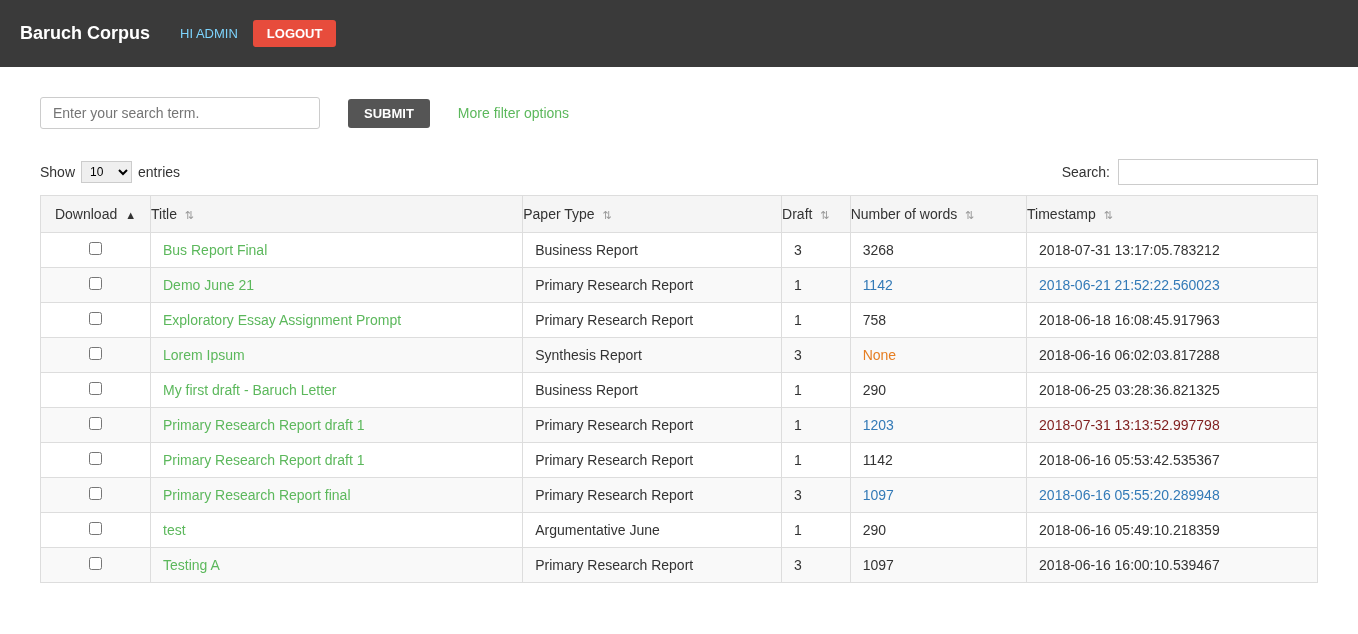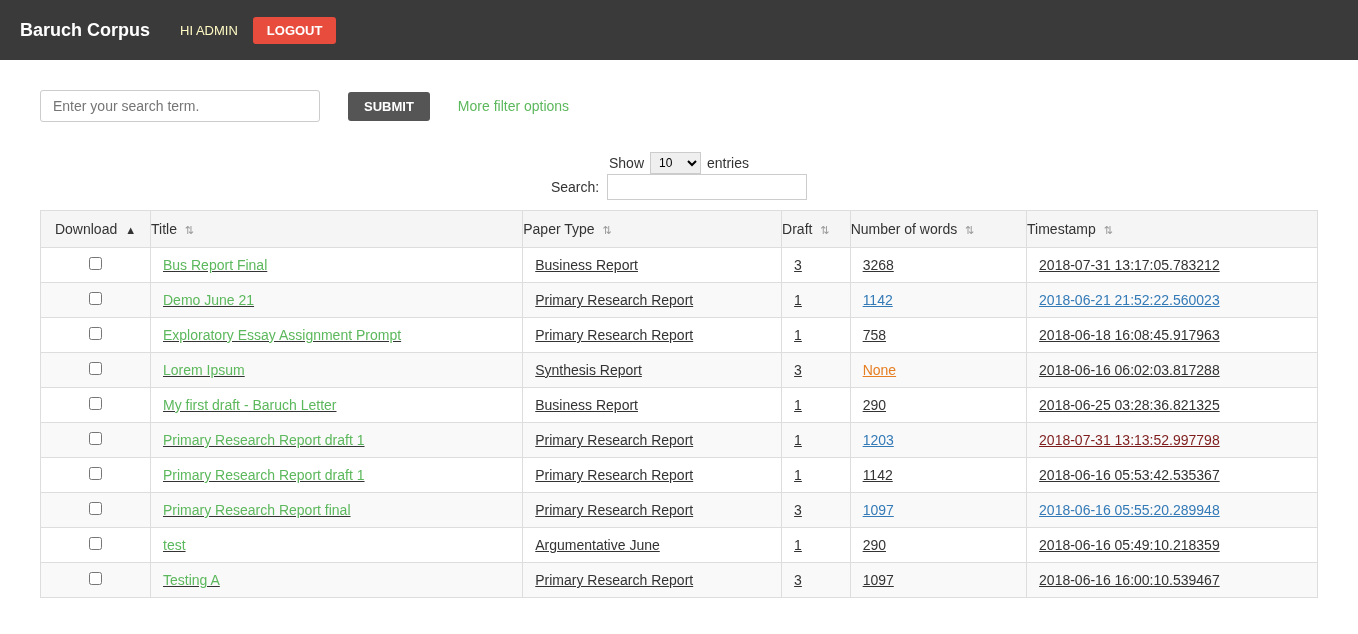--- a/index.html
+++ b/index.html
@@ -4,21 +4,21 @@
   <style>
     * { box-sizing: border-box; margin: 0; padding: 0; }
     body { font-family: Arial, sans-serif; font-size: 14px; background: #fff; color: #333; }
 
     
     .navbar {
       background: #3a3a3a;
       display: flex;
       align-items: center;
       padding: 0 20px;
-      height: 60px;
+      height: 67px;
     }
     .navbar-brand {
       color: #fff;
       font-size: 18px;
       font-weight: bold;
       margin-right: 30px;
     }
     .navbar-links {
       display: flex;
       gap: 20px;
@@ -29,21 +29,21 @@
       text-decoration: none;
       font-size: 13px;
       cursor: pointer;
     }
     .navbar-right {
       display: flex;
       align-items: center;
       gap: 15px;
     }
     .hi-admin {
-      color: #fef9c3;
+      color: #7dd3fc;
       font-size: 13px;
     }
     .logout-btn {
       background: #e74c3c;
       color: #fff;
       border: none;
       padding: 6px 14px;
       cursor: pointer;
       font-size: 13px;
       font-weight: bold;
@@ -84,23 +84,22 @@
       color: #5cb85c;
       cursor: pointer;
       font-size: 14px;
       text-decoration: none;
     }
 
     
     .table-controls {
       display: flex;
       align-items: center;
-      justify-content: center;
+      justify-content: space-between;
       margin-bottom: 10px;
-      flex-direction: column;
     }
     .show-entries {
       display: flex;
       align-items: center;
       gap: 6px;
       font-size: 14px;
     }
     .show-entries select {
       border: 1px solid #ccc;
       padding: 2px 4px;
@@ -140,21 +139,20 @@
       margin-left: 4px;
       font-size: 11px;
     }
     .data-table th.active-sort .sort-icon {
       color: #333;
     }
     .data-table td {
       border: 1px solid #ddd;
       padding: 9px 12px;
       vertical-align: middle;
-      text-decoration: underline;
     }
     .data-table tr:nth-child(even) td {
       background: #f9f9f9;
     }
     .data-table tr:nth-child(odd) td {
       background: #fff;
     }
 
     
     .download-col {

